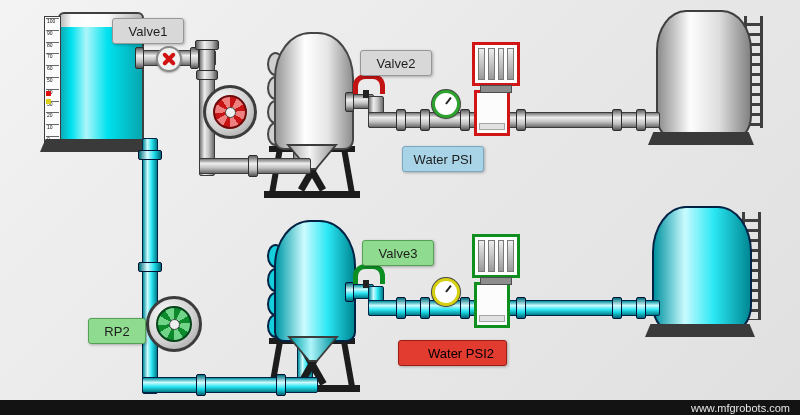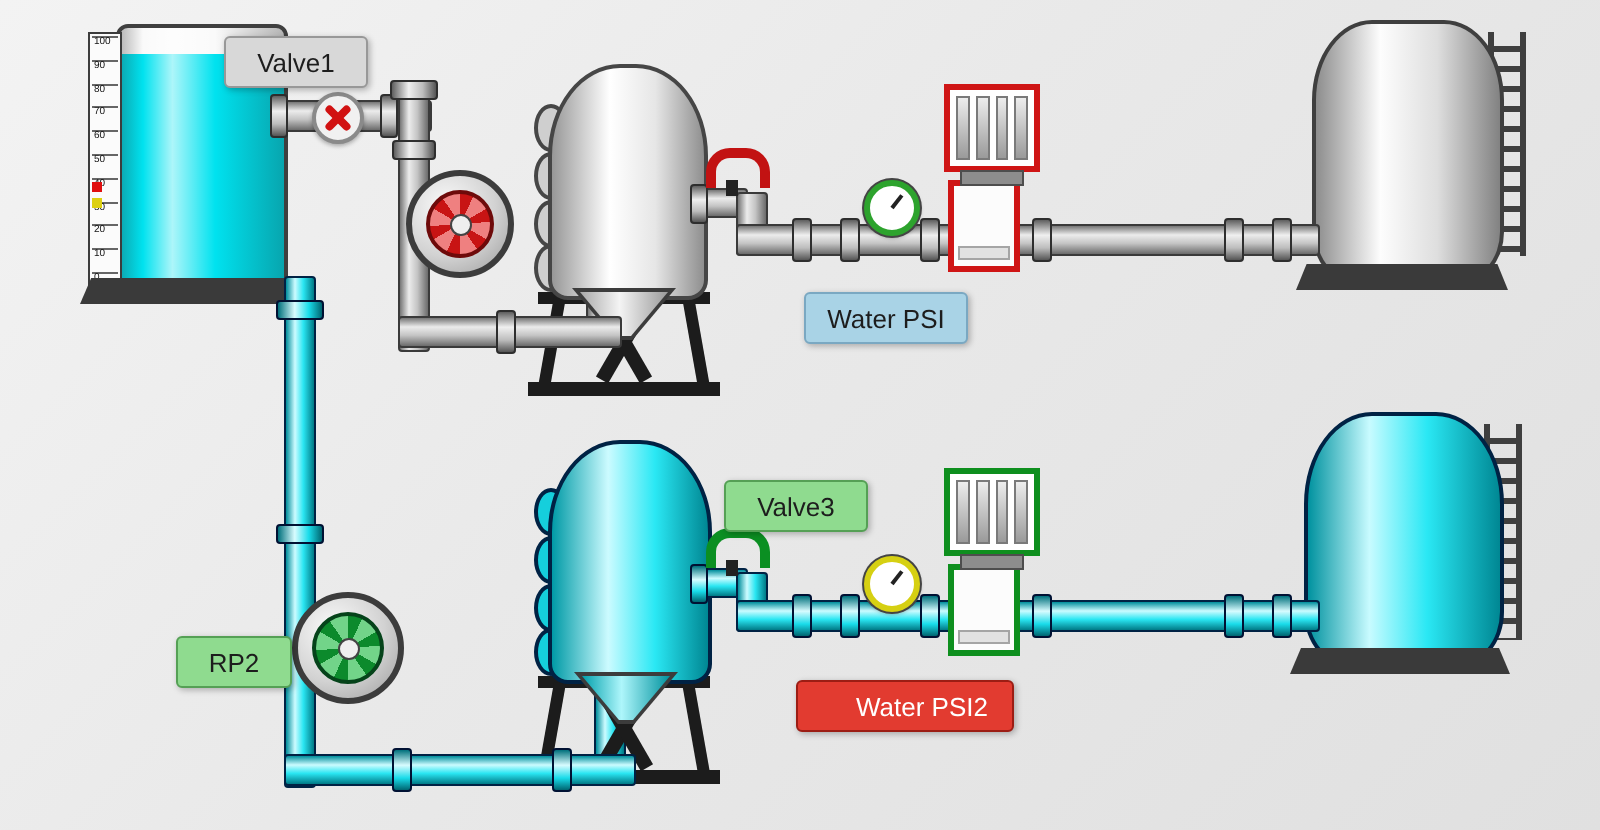--- a/index.html
+++ b/index.html
@@ -103,21 +103,21 @@
   .scale .tick { font-size:5px; line-height:1; color:#111; border-top:1px solid #666; padding-left:1px; }
   .scale .mark { position:absolute; left:1px; width:5px; height:5px; }
   .scale .mark.r { top:74px; background:#e01010; }
   .scale .mark.y { top:82px; background:#ddd012; }
   
   .lbl { position:absolute; z-index:10; height:24px; padding:0 7px; display:flex; align-items:center;
          justify-content:center; font-size:13px; color:#1d1d1d; background:#d8d8d8;
          border:1px solid #989898; border-radius:3px; box-shadow:1px 1px 3px rgba(0,0,0,.28); white-space:nowrap; }
   .lbl.green { background:#8fdb8f; border-color:#55a055; }
   .lbl.blue  { background:#a9d3e6; border-color:#7aa8c2;text-align:center; }
-  .lbl.red   { background:#e23b30; border-color:#9c1d14; color:#ffffff;padding-left:24px; }
+  .lbl.red   { background:#e23b30; border-color:#9c1d14; color:#000000;padding-left:24px; }
   
   .footer { position:absolute; z-index:20; left:0; right:0; bottom:0; height:15px; background:#131313;
             color:#e6e6e6; font-size:11px; display:flex; align-items:center; justify-content:flex-end;
             padding-right:10px; }
 </style>
 </head>
 <body>
 
 <div class="stage">
 
@@ -203,20 +203,21 @@
       <i></i>
       <i></i>
   </div>
   <div class="inst" style="left:474px;top:90px"></div>
 
   <div class="ladder" style="left:744px;top:16px;width:13px;height:112px"></div>
   <div class="tank white" style="left:656px;top:10px;width:92px;height:128px"></div>
   <div class="base" style="left:648px;top:132px;width:106px;height:13px"></div>
 
   <div class="lbl" style="left:112px;top:18px;width:56px">Valve1</div>
+  <div class="lbl" style="left:360px;top:50px;width:56px">Valve2</div>
   <div class="lbl blue" style="left:402px;top:146px;width:66px">Water PSI</div>
 
   <div class="pv c" style="left:142px;top:138px;height:254px"></div>
   <div class="flv c" style="left:138px;top:150px;width:22px;height:8px"></div>
   <div class="flv c" style="left:138px;top:262px;width:22px;height:8px"></div>
   <div class="ph c" style="left:142px;top:377px;width:174px"></div>
   <div class="flh c" style="left:196px;top:374px;width:8px;height:20px"></div>
   <div class="flh c" style="left:276px;top:374px;width:8px;height:20px"></div>
   <div class="pv c bk" style="left:297px;top:338px;height:44px"></div>
 
@@ -270,14 +271,17 @@
   <div class="inst green" style="left:474px;top:282px"></div>
 
   <div class="ladder" style="left:742px;top:212px;width:13px;height:108px"></div>
   <div class="tank cyan" style="left:652px;top:206px;width:96px;height:124px"></div>
   <div class="base" style="left:645px;top:324px;width:110px;height:13px"></div>
 
   <div class="lbl green" style="left:88px;top:318px;width:42px">RP2</div>
   <div class="lbl green" style="left:362px;top:240px;width:56px">Valve3</div>
   <div class="lbl red" style="left:398px;top:340px;width:76px">Water PSI2</div>
 
+  <div class="footer">
+    <span>www.mfgrobots.com</span>
+  </div>
 
 </div>
 
 </body></html>

